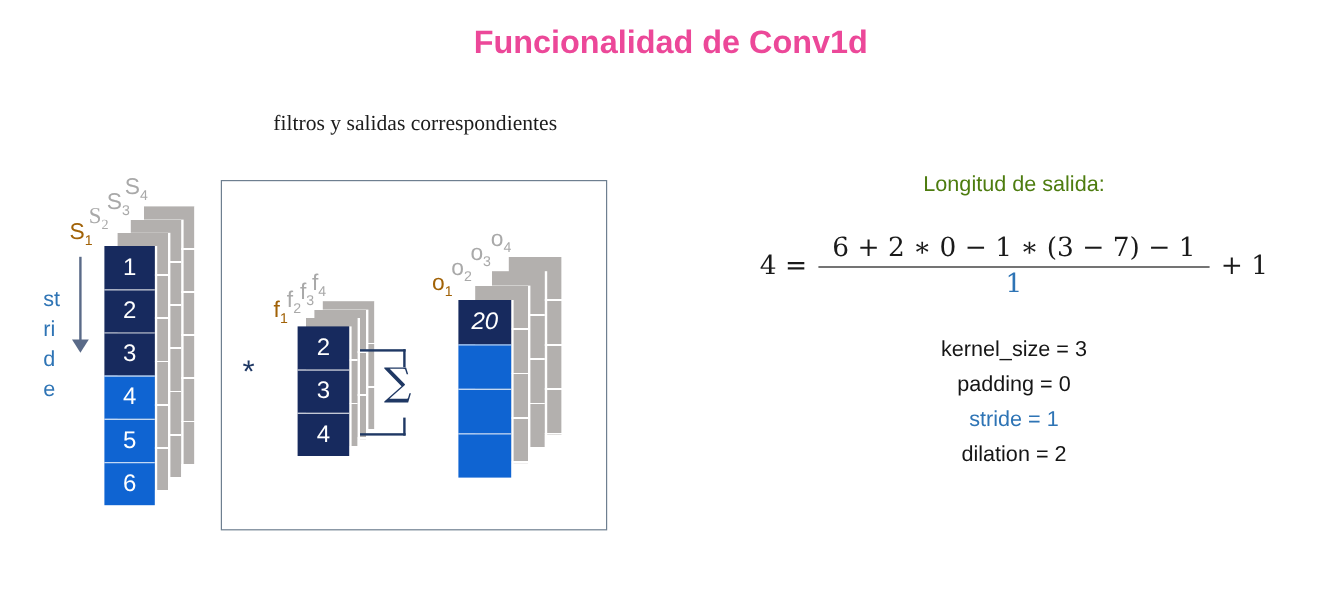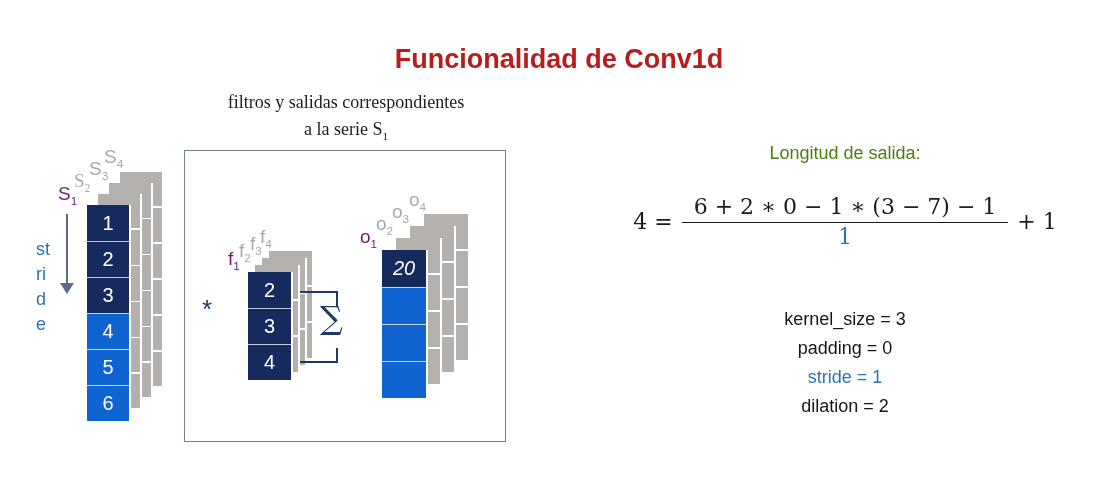--- a/index.html
+++ b/index.html
@@ -2,21 +2,21 @@
 <html><head>
 <meta charset="utf-8">
 <style>
   html,body{margin:0;padding:0;background:#ffffff;}
   .slide{
     position:relative; width:1118px; height:504px; background:#ffffff;
     font-family:"Liberation Sans", sans-serif; color:#1a1a1a; overflow:hidden;
   }
   .title{
     position:absolute; top:20px; left:0; width:100%;
-    text-align:center; font-size:27px; font-weight:bold; color:#b91c1c;margin-top:24px;
+    text-align:center; font-size:27px; font-weight:bold; color:#ec4899;
   }
   
   .caption{
     position:absolute; left:185px; top:89px; width:322px;
     text-align:center; font-size:18px; line-height:27px; color:#1c1c1c;font-family:Liberation Serif, serif;
   }
   sub{font-size:0.62em;}
   
   .filter-box{
     position:absolute; left:184px; top:150px; width:322px; height:292px;
@@ -33,21 +33,21 @@
     display:flex; flex-direction:column;
   }
   .cell{
     box-sizing:border-box; display:flex; align-items:center; justify-content:center;
     color:#ffffff; font-size:20px;
   }
   .col .cell + .cell{border-top:1px solid rgba(255,255,255,0.75);}
   .cell.dark{background:#172a5e;}
   .cell.light{background:#0f64d2;}
   .h36{height:36px;} .h37{height:37px;font-style:italic;}
-  .stack-label{position:absolute; font-size:19px; color:#701a75; white-space:nowrap;}
+  .stack-label{position:absolute; font-size:19px; color:#a16207; white-space:nowrap;}
   .stack-label.ghost{color:#a9a9a9;}
   
   .stride-text{
     position:absolute; left:36px; top:237px; width:14px;
     font-size:18px; line-height:25px; color:#2e74b5; word-break:break-all;
   }
   .stride-arrow-line{position:absolute; left:66px; top:214px; width:2px; height:70px; background:#5a6a88;}
   .stride-arrow-head{
     position:absolute; left:60px; top:283px; width:0; height:0;
     border-left:7px solid transparent; border-right:7px solid transparent; border-top:11px solid #5a6a88;
@@ -65,21 +65,21 @@
   .formula{
     position:absolute; left:620px; top:194px; width:450px;
     display:flex; align-items:center; justify-content:center;
     font-family:"DejaVu Serif", serif; font-size:22px; color:#1a1a1a;
   }
   .formula .lhs{margin-right:9px; white-space:nowrap;}
   .formula .frac{display:inline-block; text-align:center;}
   .formula .num{padding:0 12px 3px 12px; border-bottom:1.6px solid #1a1a1a; line-height:25px; white-space:nowrap;}
   .formula .den{padding-top:2px; line-height:24px; color:#2e74b5;}
   .formula .rhs{margin-left:9px; white-space:nowrap;}
-  .params{position:absolute; left:640px; top:277px; width:410px; text-align:center; font-size:18px; line-height:29px; color:#161616;margin-top:28px;}
+  .params{position:absolute; left:640px; top:277px; width:410px; text-align:center; font-size:18px; line-height:29px; color:#161616;}
   .param.hl{color:#2e74b5;}
 </style>
 </head>
 <body>
 
 <div class="slide">
 
   <div class="title">Funcionalidad de Conv1d</div>
 
   <div>
@@ -99,21 +99,20 @@
     <div class="stack-label ghost" style="left:89px; top:158px;"><span>S</span><sub>3</sub></div>
     <div class="stack-label ghost" style="left:104px; top:146px;"><span>S</span><sub>4</sub></div>
   </div>
 
   <div class="stride-text">stride</div>
   <div class="stride-arrow-line"></div>
   <div class="stride-arrow-head"></div>
 
   <div class="caption">
     <div>filtros y salidas correspondientes</div>
-    <div><span>a la serie S</span><sub>1</sub></div>
   </div>
 
   <div class="filter-box"></div>
 
   <div class="asterisk">*</div>
 
   <div>
     <div class="glayer cells36" style="left:269px; top:251px; width:45px; height:108px;"></div>
     <div class="glayer cells36" style="left:262px; top:258px; width:45px; height:108px;"></div>
     <div class="glayer cells36" style="left:255px; top:265px; width:45px; height:108px;"></div>

